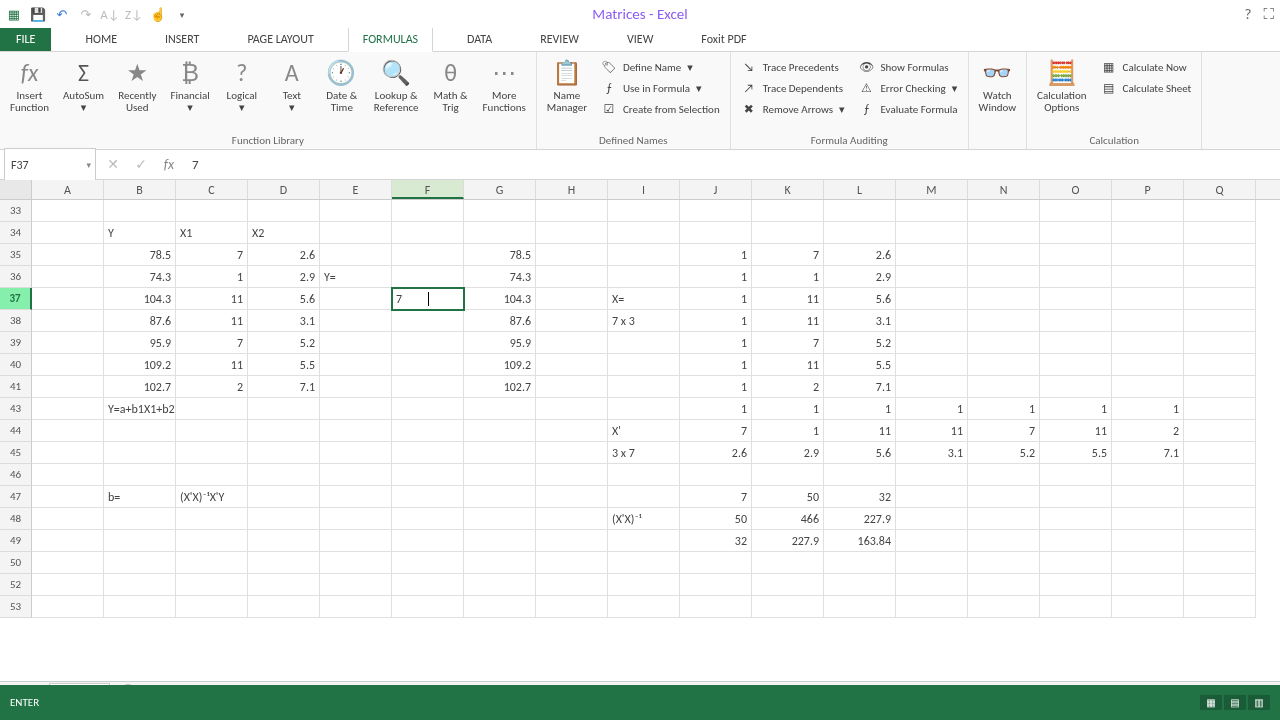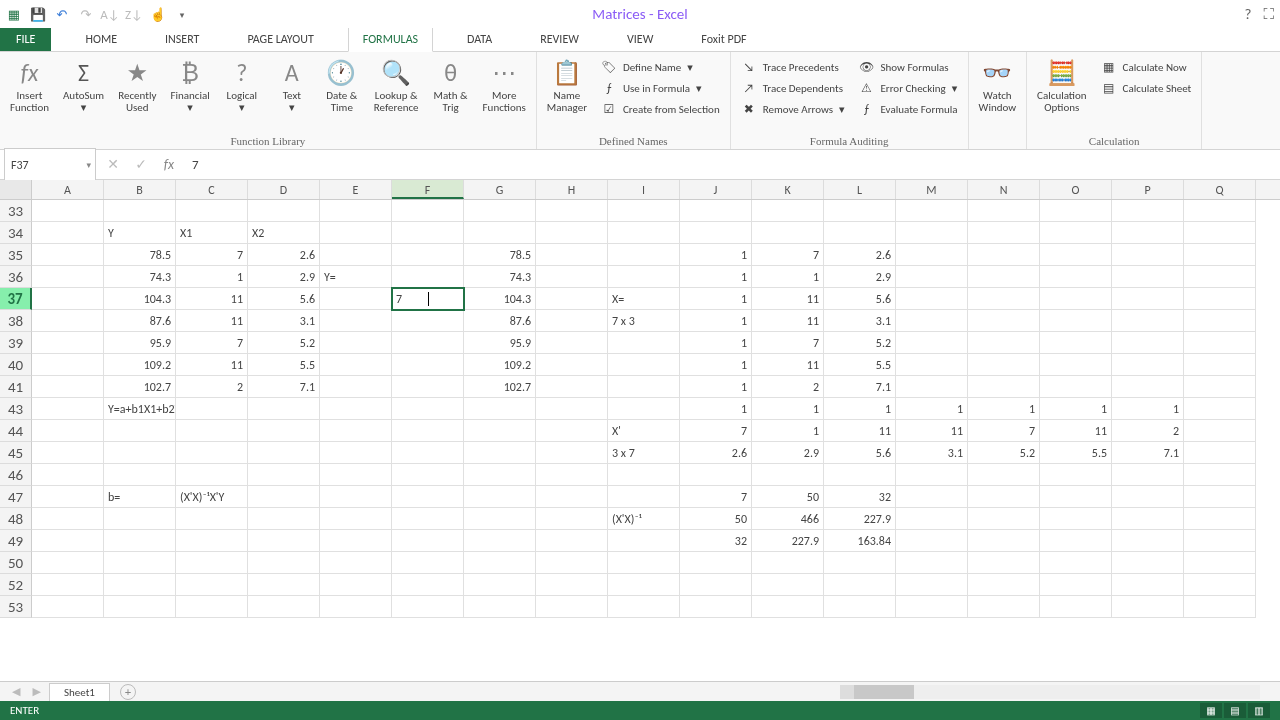--- a/index.html
+++ b/index.html
@@ -16,21 +16,21 @@
 
 .tabs { height:24px; background:#fff; display:flex; align-items:flex-end; border-bottom:1px solid #d4d4d4;gap:20px; }
 .tab { padding:4px 14px 5px; font-size:12px; color:#444; }
 .tab.file { background:#217346; color:#fff; padding:5px 16px; }
 .tab.active { background:#fff; border:1px solid #d4d4d4; border-bottom:1px solid #fff; margin-bottom:-1px; color:#217346; }
 
 
 .ribbon { height:98px; background:#f9f9f9; border-bottom:1px solid #d4d4d4; display:flex; }
 .group { border-right:1px solid #e0e0e0; padding:2px 6px 0; display:flex; flex-direction:column; }
 .group-body { display:flex; gap:6px; flex:1; align-items:flex-start; }
-.group-label { text-align:center; font-size:11px; color:#666; padding:2px 0;font-family:Liberation Serif, serif; }
+.group-label { text-align:center; font-size:11px; color:#666; padding:2px 0; }
 .bigbtn { display:flex; flex-direction:column; align-items:center; gap:2px; padding:2px 4px; min-width:44px; }
 .bigbtn .bicon { width:32px; height:32px; display:flex; align-items:center; justify-content:center; font-size:24px; }
 .bigbtn .blabel { font-size:11px; text-align:center; line-height:12px; }
 .vlist { display:flex; flex-direction:column; gap:3px; padding:4px 2px; }
 .vitem { display:flex; align-items:center; gap:6px; font-size:11px; white-space:nowrap; padding:1px 2px; }
 .vitem .sicon { width:16px; height:16px; display:flex; align-items:center; justify-content:center; font-size:12px; }
 
 
 .fbar { height:30px; border-bottom:1px solid #d4d4d4; display:flex; align-items:center; padding:0 4px; gap:6px; }
 .namebox { width:92px; height:22px; border:1px solid #ccc; background:#fff; display:flex; align-items:center; padding:16px 6px; font-size:12px; position:relative; }
@@ -39,38 +39,38 @@
 .finput { flex:1; height:22px; padding:0 6px; font-size:13px; display:flex; align-items:center; }
 
 
 .grid-wrap { position:relative; }
 .chead { display:flex; height:20px; border-bottom:1px solid #ccc; background:#f4f4f4; }
 .chead .sel-all { width:32px; border-right:1px solid #ccc; background:#e8e8e8; }
 .chead .ch { width:72px; border-right:1px solid #dcdcdc; text-align:center; font-size:12px; line-height:20px; color:#555; }
 .chead .ch.sel { background:#d9ead3; border-bottom:2px solid #217346; }
 .rows { }
 .row { display:flex; height:22px; }
-.row .rh { width:32px; background:#f4f4f4; border-right:1px solid #ccc; border-bottom:1px solid #dcdcdc; text-align:center; font-size:15px; line-height:22px; color:#555; }
+.row .rh { width:32px; background:#f4f4f4; border-right:1px solid #ccc; border-bottom:1px solid #dcdcdc; text-align:center; font-size:11px; line-height:22px; color:#555; }
 .row .rh.sel { background:#86efac; border-right:2px solid #217346; font-weight:bold; color:#217346; }
 .cell { width:72px; border-right:1px solid #e0e0e0; border-bottom:1px solid #e0e0e0; padding:0 4px; font-size:12px; line-height:22px; white-space:nowrap; overflow:hidden; }
 .cell.r { text-align:right; }
 .cell.active { outline:2px solid #217346; outline-offset:-1px; background:#fff; position:relative; z-index:2; text-align:left; padding-left:4px; }
 .cell.active::after { content:""; position:absolute; top:4px; right:34px; width:1px; height:14px; background:#000; }
 
 
 .sheettabs { position:absolute; bottom:19px; left:0; right:0; height:20px; background:#f4f4f4; border-top:1px solid #ccc; display:flex; align-items:center; padding:0 8px; gap:4px; }
 .navarr { color:#bbb; font-size:11px; padding:0 4px; }
 .stab { background:#fff; border:1px solid #ccc; border-bottom:none; padding:2px 14px; font-size:11px; }
 .addsh { width:16px;height:16px;border:1px solid #bbb;border-radius:50%;display:flex;align-items:center;justify-content:center;font-size:12px;color:#888;margin-left:6px;}
 .hscroll { position:absolute; right:20px; width:420px; height:14px; top:3px; background:#eee; }
 .hscroll::before { content:""; position:absolute; left:0; width:14px; height:14px; background:#ddd; }
 .hscroll::after { content:""; position:absolute; left:14px; width:60px; height:14px; background:#c8c8c8; }
 
 
-.status { position:absolute; bottom:0; left:0; right:0; height:19px; background:#217346; color:#fff; display:flex; align-items:center; padding:0 10px; font-size:11px; }
+.status { position:absolute; bottom:0; left:0; right:0; height:35px; background:#217346; color:#fff; display:flex; align-items:center; padding:0 10px; font-size:11px; }
 .status .viewbtns { margin-left:auto; display:flex; gap:2px; }
 .status .viewbtns span { width:22px; height:15px; background:#1a5c38; display:flex; align-items:center; justify-content:center; font-size:10px; }
 </style>
 </head>
 <body>
 
 <div class="titlebar">
   <div class="qat">
     <span class="ico" style="color:#217346">▦</span>
     <span class="ico">💾</span>

